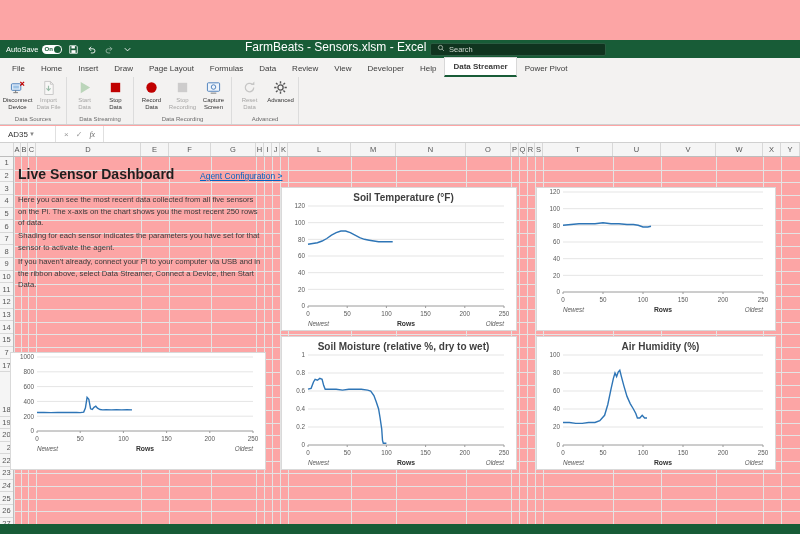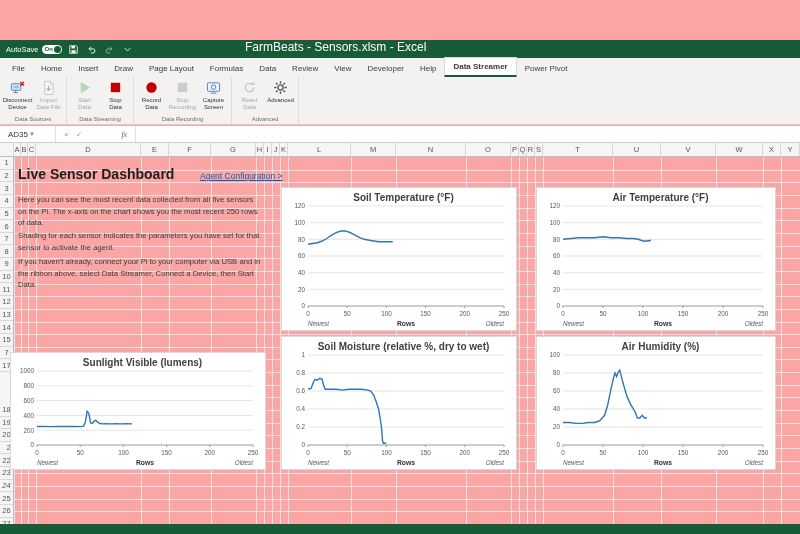--- a/index.html
+++ b/index.html
@@ -39,21 +39,21 @@
   .rbtn.disabled{opacity:.42;}
   .rgroup-label{font-size:6px;color:#6b6b6b;text-align:center;padding:2px 2px 2px;}
 
   
   .formulabar{position:absolute;left:0;top:126px;width:800px;height:17px;background:#fff;
               border-bottom:1px solid #d0d0d0;display:flex;align-items:center;font-size:8px;color:#333;}
   .namebox{width:56px;height:100%;border-right:1px solid #e0e0e0;display:flex;align-items:center;
            justify-content:space-between;padding:0 20px 0 8px;}
   .namebox .arrow{color:#888;font-size:6px;}
   .fxicons{display:flex;align-items:center;gap:7px;color:#9a9a9a;padding:0 8px;border-right:1px solid #e0e0e0;height:100%;}
-  .fxicons .fx{font-style:italic;font-family:Liberation Serif, serif;color:#6a6a6a;margin-left:32px;}
+  .fxicons .fx{font-style:italic;font-family:Liberation Serif, serif;color:#6a6a6a;}
   .formulainput{flex:1;height:100%;}
 
   
   .colheaders{position:absolute;left:0;top:143px;width:800px;height:14px;display:flex;background:#f5f5f5;
               border-bottom:1px solid #bdbdbd;font-size:7.5px;color:#555;}
   .chcell{height:100%;display:flex;align-items:center;justify-content:center;border-right:1px solid #d8d8d8;overflow:hidden;}
   .rownums{position:absolute;left:0;top:157px;width:14px;background:#f5f5f5;border-right:1px solid #bdbdbd;}
   .rncell{width:100%;display:flex;align-items:center;justify-content:center;font-size:7.5px;color:#555;
           border-bottom:1px solid #d8d8d8;}
   .gridlines{position:absolute;left:0;top:157px;width:800px;height:367px;}
@@ -107,20 +107,29 @@
             <path d="M8.5 4l3 3-3 3" fill="none" stroke="#fff" stroke-width="1.3"></path>
           </svg>
       </span>
       <span class="qa-icon">
         <svg viewBox="0 0 16 16">
             <path d="M4 6l4 4 4-4" fill="none" stroke="#fff" stroke-width="1.3"></path>
           </svg>
       </span>
     </div>
     <div class="tb-title">FarmBeats - Sensors.xlsm - Excel</div>
+    <div class="tb-search">
+      <span>
+        <svg viewBox="0 0 16 16">
+            <circle cx="7" cy="7" r="4.2" fill="none" stroke="#cfd8cf" stroke-width="1.4"></circle>
+            <path d="M10.2 10.2l3.6 3.6" stroke="#cfd8cf" stroke-width="1.4"></path>
+          </svg>
+      </span>
+      <span>Search</span>
+    </div>
   </div>
 
   <div class="tabsrow" id="tabs">
       <div class="tab">File</div>
       <div class="tab">Home</div>
       <div class="tab">Insert</div>
       <div class="tab">Draw</div>
       <div class="tab">Page Layout</div>
       <div class="tab">Formulas</div>
       <div class="tab">Data</div>
@@ -394,21 +403,21 @@
           <text x="143.6" y="114" text-anchor="middle" class="tick">150</text>
           <line x1="182.8" x2="182.8" y1="104" y2="106" stroke="#9a9a9a"></line>
           <text x="182.8" y="114" text-anchor="middle" class="tick">200</text>
           <line x1="222" x2="222" y1="104" y2="106" stroke="#9a9a9a"></line>
           <text x="222" y="114" text-anchor="middle" class="tick">250</text>
           <polyline points="26.0,42.3 30.7,41.5 35.4,40.7 40.1,39.0 44.8,36.5 49.5,33.2 54.2,30.7 58.9,29.0 63.6,29.0 68.3,30.7 73.0,33.2 77.7,35.7 82.4,37.3 87.2,38.2 91.9,39.0 96.6,39.8 101.3,39.8 106.0,39.8 110.7,39.8" fill="none" stroke="#2E75B6" stroke-width="1.4"></polyline>
           <text x="26" y="124" text-anchor="start" class="cap">Newest</text>
           <text x="124" y="124" text-anchor="middle" class="caprows">Rows</text>
           <text x="222" y="124" text-anchor="end" class="cap">Oldest</text>
         </svg></div>
-      <div class="chart-card" style="left: 536px; top: 187px; width: 240px; height: 144px;"><div class="chart-title">Air Temperature (°F)</div><svg width="236" height="128">
+      <div class="chart-card" style="left: 536px; top: 187px; width: 240px; height: 144px;"><svg width="236" height="128">
           <line x1="26" x2="226" y1="104" y2="104" stroke="#9a9a9a"></line>
           <text x="23" y="106.3" text-anchor="end" class="tick">0</text>
           <line x1="26" x2="226" y1="87.33333333333334" y2="87.33333333333334" stroke="#e5e5e5"></line>
           <text x="23" y="89.63333333333334" text-anchor="end" class="tick">20</text>
           <line x1="26" x2="226" y1="70.66666666666667" y2="70.66666666666667" stroke="#e5e5e5"></line>
           <text x="23" y="72.96666666666667" text-anchor="end" class="tick">40</text>
           <line x1="26" x2="226" y1="54" y2="54" stroke="#e5e5e5"></line>
           <text x="23" y="56.3" text-anchor="end" class="tick">60</text>
           <line x1="26" x2="226" y1="37.33333333333334" y2="37.33333333333334" stroke="#e5e5e5"></line>
           <text x="23" y="39.63333333333334" text-anchor="end" class="tick">80</text>
@@ -426,21 +435,21 @@
           <text x="146" y="114" text-anchor="middle" class="tick">150</text>
           <line x1="186" x2="186" y1="104" y2="106" stroke="#9a9a9a"></line>
           <text x="186" y="114" text-anchor="middle" class="tick">200</text>
           <line x1="226" x2="226" y1="104" y2="106" stroke="#9a9a9a"></line>
           <text x="226" y="114" text-anchor="middle" class="tick">250</text>
           <polyline points="26.0,37.3 34.0,36.5 42.0,35.7 50.0,35.7 58.0,35.7 66.0,34.8 74.0,35.7 82.0,35.7 90.0,36.5 96.4,36.5 101.2,37.3 106.0,39.0 110.8,39.0 114.0,38.2" fill="none" stroke="#2E75B6" stroke-width="1.4"></polyline>
           <text x="26" y="124" text-anchor="start" class="cap">Newest</text>
           <text x="126" y="124" text-anchor="middle" class="caprows">Rows</text>
           <text x="226" y="124" text-anchor="end" class="cap">Oldest</text>
         </svg></div>
-      <div class="chart-card" style="left: 10px; top: 352px; width: 256px; height: 118px;"><div class="chart-title">Sunlight Visible (lumens)</div><svg width="252" height="102">
+      <div class="chart-card" style="left: 10px; top: 352px; width: 256px; height: 118px;"><svg width="252" height="102">
           <line x1="26" x2="242" y1="78" y2="78" stroke="#9a9a9a"></line>
           <text x="23" y="80.3" text-anchor="end" class="tick">0</text>
           <line x1="26" x2="242" y1="63.2" y2="63.2" stroke="#e5e5e5"></line>
           <text x="23" y="65.5" text-anchor="end" class="tick">200</text>
           <line x1="26" x2="242" y1="48.4" y2="48.4" stroke="#e5e5e5"></line>
           <text x="23" y="50.699999999999996" text-anchor="end" class="tick">400</text>
           <line x1="26" x2="242" y1="33.6" y2="33.6" stroke="#e5e5e5"></line>
           <text x="23" y="35.9" text-anchor="end" class="tick">600</text>
           <line x1="26" x2="242" y1="18.799999999999997" y2="18.799999999999997" stroke="#e5e5e5"></line>
           <text x="23" y="21.099999999999998" text-anchor="end" class="tick">800</text>

